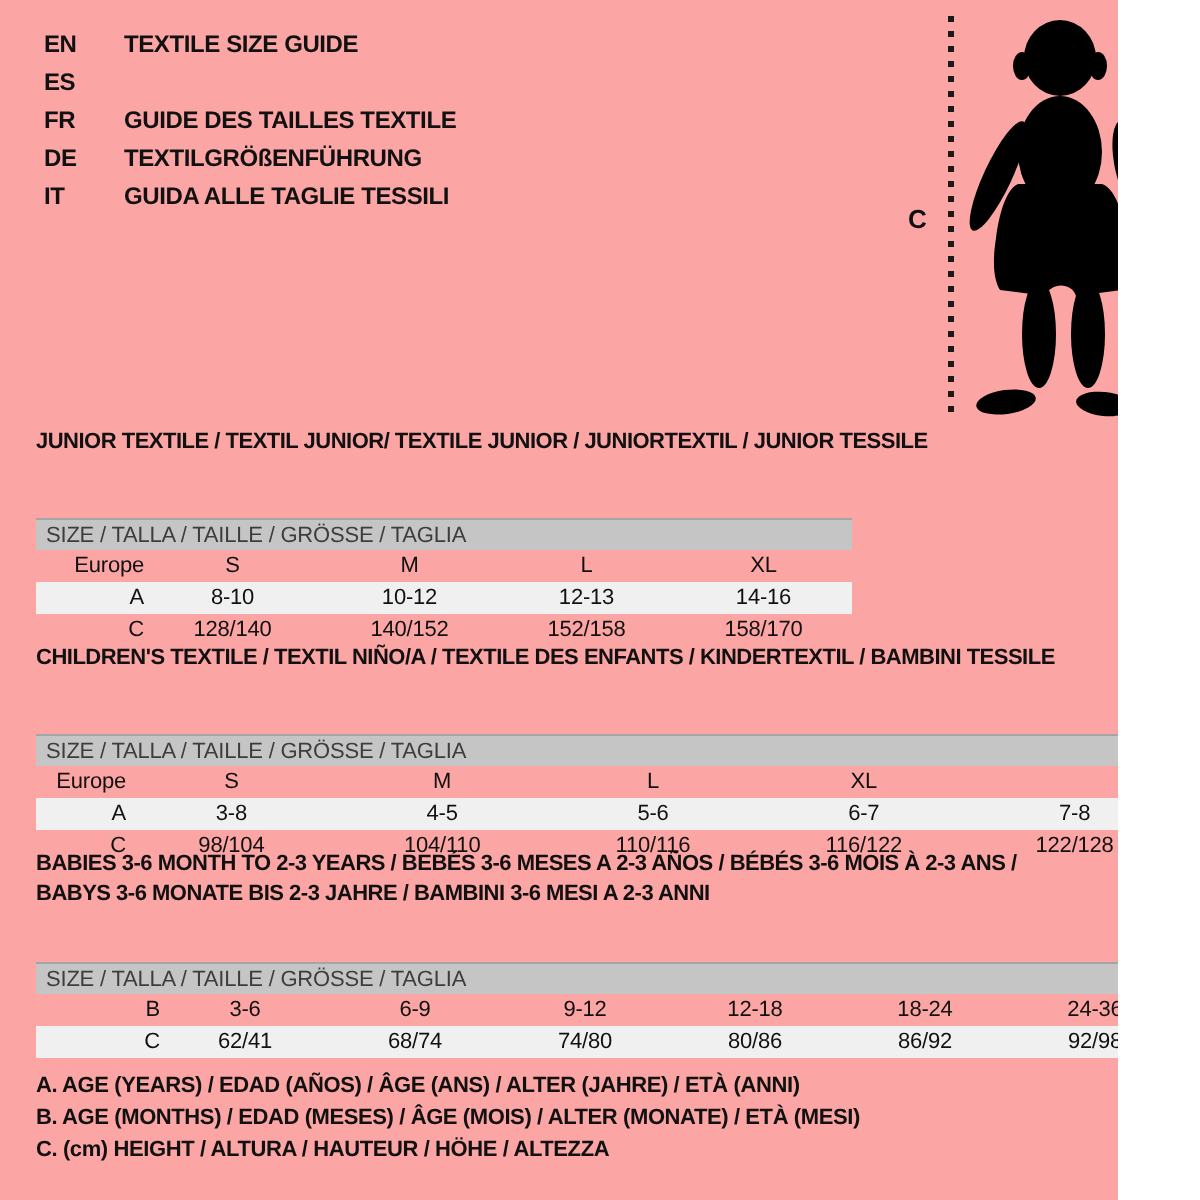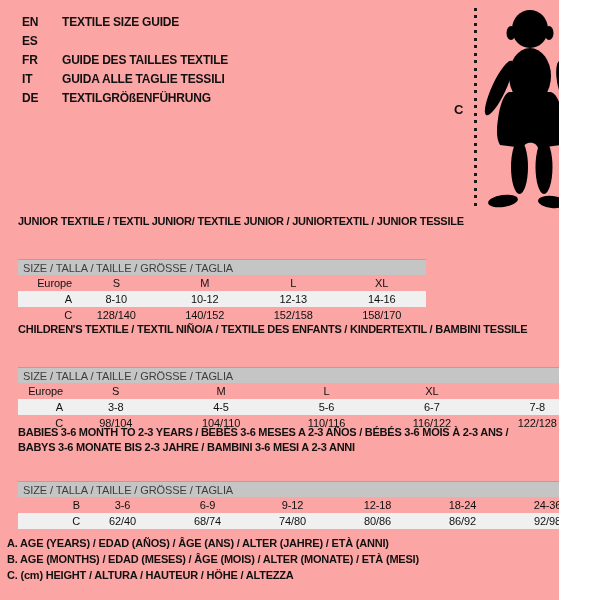--- a/index.html
+++ b/index.html
@@ -38,47 +38,47 @@
   }
   .tr{display:grid;height:16px;line-height:16px;font-size:11px;letter-spacing:-0.1px;}
   .t1 .tr{grid-template-columns:54px repeat(4,1fr);}
   .t2 .tr{grid-template-columns:45px repeat(5,1fr);}
   .t3 .tr{grid-template-columns:62px repeat(6,1fr);}
   .tr.alt{background:#f0f0f0;}
   .td{text-align:center;}
   .td.lab{text-align:right;padding-left:5px;}
 
   
-  .footnotes{position:absolute;left:7px;top:535px;font-weight:bold;font-size:11px;
+  .footnotes{position:absolute;left:18px;top:535px;font-weight:bold;font-size:11px;
     line-height:16px;letter-spacing:-0.2px;}
 </style>
 </head>
 <body>
 
 <div class="canvas">
 
   <div class="langs">
     <div class="lang-row">
       <span class="lang-code">EN</span>
       <span class="lang-label">TEXTILE SIZE GUIDE</span>
     </div>
     <div class="lang-row">
       <span class="lang-code">ES</span>
     </div>
     <div class="lang-row">
       <span class="lang-code">FR</span>
       <span class="lang-label">GUIDE DES TAILLES TEXTILE</span>
     </div>
     <div class="lang-row">
+      <span class="lang-code">DE</span>
+      <span class="lang-label">TEXTILGRÖßENFÜHRUNG</span>
+    </div>
+    <div class="lang-row">
       <span class="lang-code">IT</span>
       <span class="lang-label">GUIDA ALLE TAGLIE TESSILI</span>
-    </div>
-    <div class="lang-row">
-      <span class="lang-code">DE</span>
-      <span class="lang-label">TEXTILGRÖßENFÜHRUNG</span>
     </div>
   </div>
 
   <div class="dotline"></div>
   <div class="c-label">C</div>
   <svg class="baby" viewBox="0 0 96 208" aria-hidden="true">
     <g fill="#000000">
       <ellipse cx="49" cy="25" rx="18" ry="19"></ellipse>
       <ellipse cx="30" cy="29" rx="4.5" ry="7"></ellipse>
       <ellipse cx="68" cy="29" rx="4.5" ry="7"></ellipse>
@@ -161,21 +161,21 @@
       <span class="td lab">B</span>
       <span class="td">3-6</span>
       <span class="td">6-9</span>
       <span class="td">9-12</span>
       <span class="td">12-18</span>
       <span class="td">18-24</span>
       <span class="td">24-36</span>
     </div>
     <div class="tr alt">
       <span class="td lab">C</span>
-      <span class="td">62/40</span>
+      <span class="td">62/41</span>
       <span class="td">68/74</span>
       <span class="td">74/80</span>
       <span class="td">80/86</span>
       <span class="td">86/92</span>
       <span class="td">92/98</span>
     </div>
   </div>
 
   <div class="footnotes">
     <div>A. AGE (YEARS) / EDAD (AÑOS) / ÂGE (ANS) / ALTER (JAHRE) / ETÀ (ANNI)</div>

